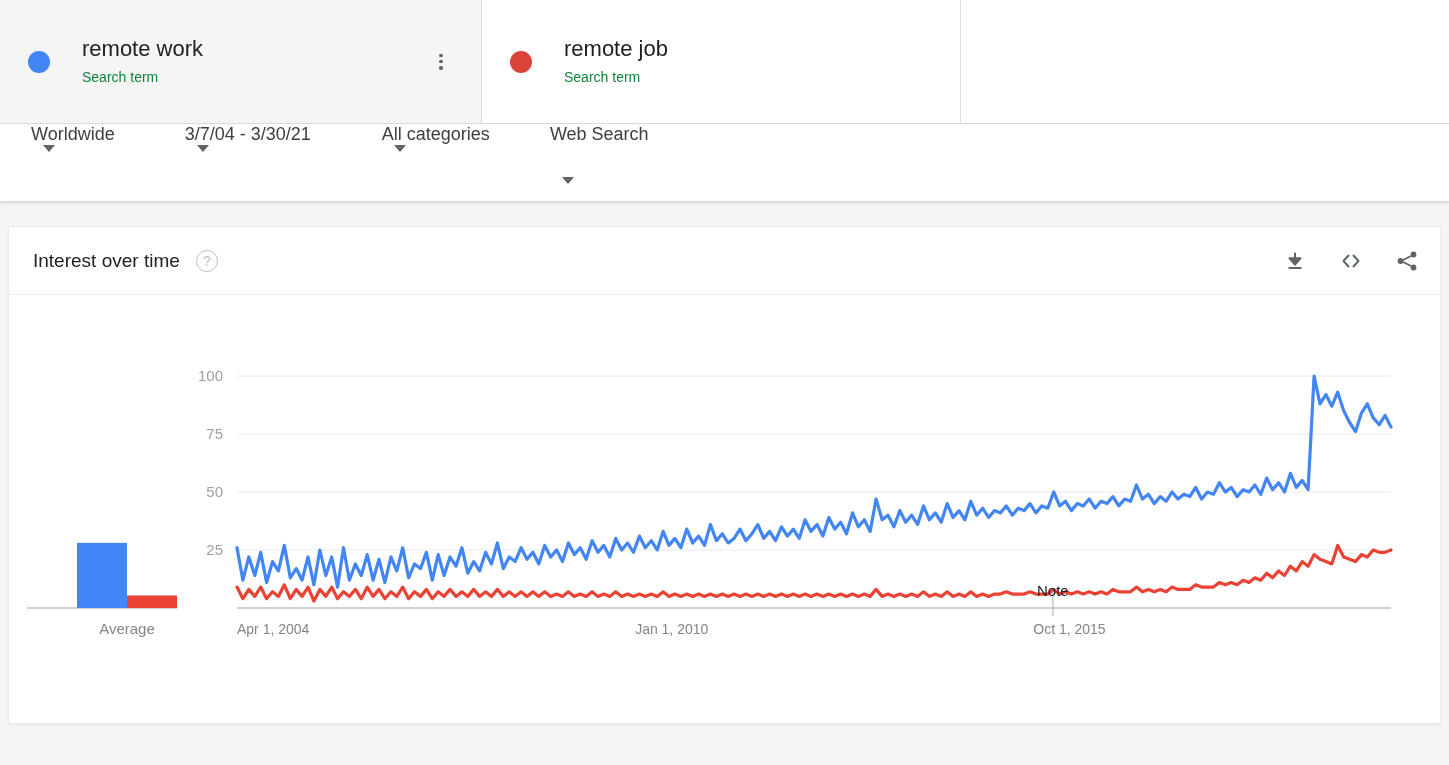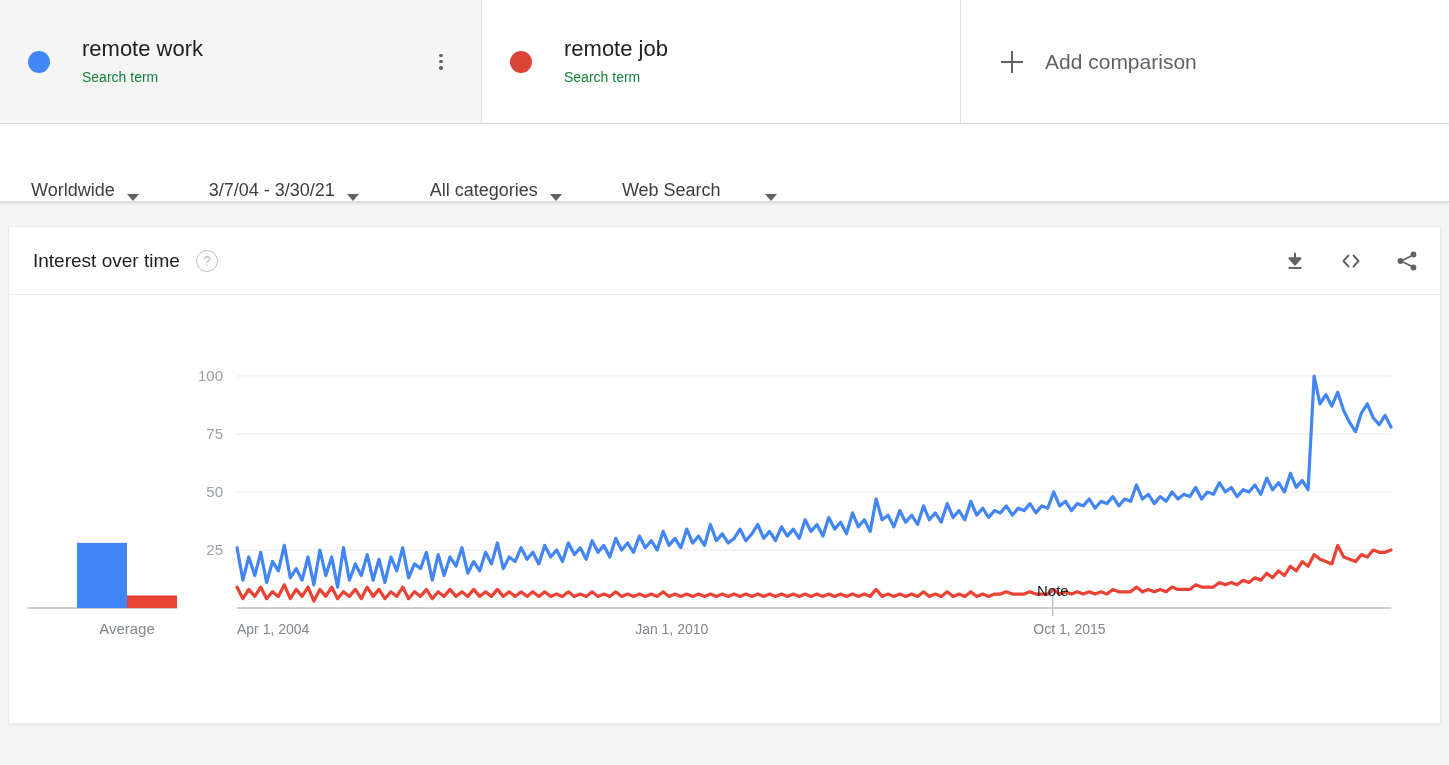--- a/index.html
+++ b/index.html
@@ -86,23 +86,24 @@
     display: flex;
     align-items: center;
     background: #ffffff;
     border-bottom: 1px solid #dadce0;
     box-shadow: 0 1px 3px rgba(0,0,0,0.14);
     position: relative;
     z-index: 3;
   }
   .filter {
     display: flex;
-    align-items: flex-end;
+    align-items: flex-start;
     cursor: pointer;
     height: 100%;
+    flex-direction: column;
   }
   .filter-label { font-size: 18px; color: #3c4043; }
   .caret {
     width: 0; height: 0;
     border-left: 6px solid transparent;
     border-right: 6px solid transparent;
     border-top: 7px solid #5f6368;
     margin-left: 12px;
   }
   .f1 { margin-left: 31px; }
@@ -170,24 +171,20 @@
   </div>
 
   <div class="term-card second">
     <span class="term-dot" style="background:#DB4437"></span>
     <span class="term-text">
       <span class="term-name">remote job</span>
       <span class="term-sub">Search term</span>
     </span>
   </div>
 
-  <div class="add-comparison">
-    <span class="plus-icon"></span>
-    <span class="add-label">Add comparison</span>
-  </div>
 </div>
 
 <div class="filter-bar">
   <div class="filter f1">
     <span class="filter-label">Worldwide</span>
     <span class="caret"></span>
   </div>
   <div class="filter f2">
     <span class="filter-label">3/7/04 - 3/30/21</span>
     <span class="caret"></span>

